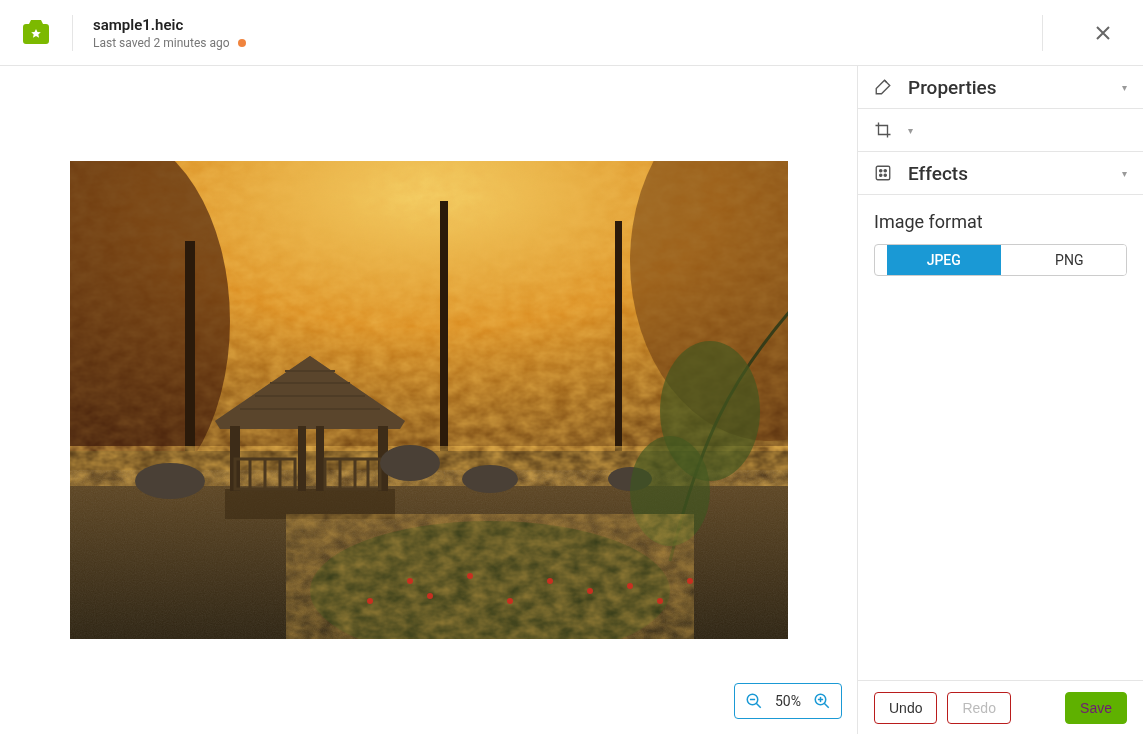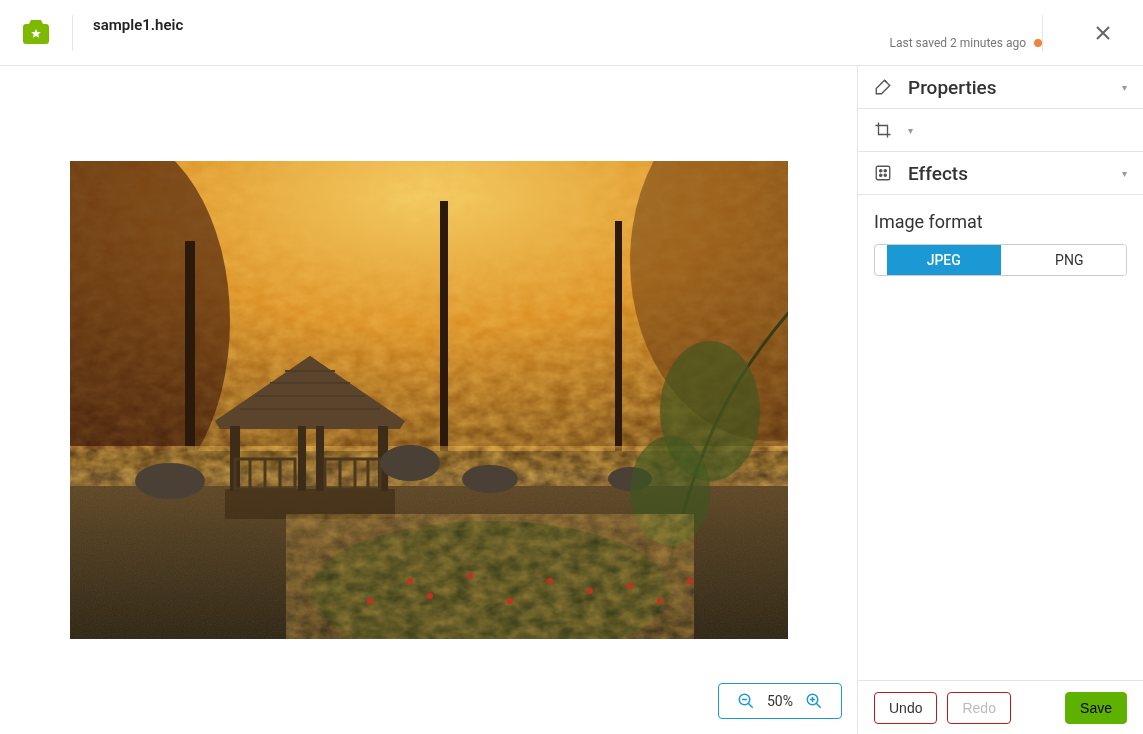--- a/index.html
+++ b/index.html
@@ -4,32 +4,32 @@
   <style>
     * { margin: 0; padding: 0; box-sizing: border-box; }
     body { font-family: -apple-system, BlinkMacSystemFont, "Segoe UI", Roboto, Helvetica, Arial, sans-serif; font-size: 14px; color: #333; background: #fff; width: 1143px; height: 734px; overflow: hidden; }
 
     
     .header { height: 66px; display: flex; align-items: center; border-bottom: 1px solid #e5e5e5; padding: 4px 20px; }
     .logo { width: 32px; height: 32px; margin-right: 20px; color: #7cb900; }
     .divider-v { width: 1px; height: 36px; background: #e5e5e5; margin-right: 20px; }
     .file-info { flex: 1; }
     .file-title { font-size: 15px; font-weight: 600; color: #222; }
-    .file-sub { font-size: 12px; color: #777; margin-top: 2px; display: flex; align-items: center; gap: 8px; justify-content: flex-end; }
+    .file-sub { font-size: 12px; color: #777; margin-top: 2px; display: flex; align-items: center; gap: 8px; }
     .dot { width: 8px; height: 8px; border-radius: 50%; background: #f0843e; display: inline-block; }
     .close-btn { width: 40px; height: 40px; display: flex; align-items: center; justify-content: center; cursor: pointer; color: #666; margin-left: 20px; }
 
     
     .main { display: flex; height: calc(734px - 66px); }
     .canvas-area { flex: 1; position: relative; display: flex; flex-direction: column; }
     .canvas-viewport { flex: 1; display: flex; align-items: center; justify-content: center; overflow: hidden; }
     .image-holder { width: 718px; height: 478px; }
     .image-holder svg { width: 100%; height: 100%; display: block; }
 
-    .zoom-bar { position: absolute; bottom: 15px; right: 15px; border: 1px solid #1a99d5; border-radius: 4px; height: 36px; display: flex; align-items: center; padding: 0 18px; gap: 10px; color: #1a99d5; background: #fff; }
+    .zoom-bar { position: absolute; bottom: 15px; right: 15px; border: 1px solid #1a99d5; border-radius: 4px; height: 36px; display: flex; align-items: center; padding: 0 10px; gap: 10px; color: #1a99d5; background: #fff; }
     .zoom-bar .zicon { cursor: pointer; display: flex; align-items: center; }
     .zoom-label { font-size: 14px; color: #333; padding: 0 2px; }
 
     
     .sidebar { width: 286px; border-left: 1px solid #e5e5e5; display: flex; flex-direction: column; }
     .panel-row { height: 43px; border-bottom: 1px solid #e5e5e5; display: flex; align-items: center; padding: 0 16px; cursor: pointer; gap: 16px; }
     .panel-row.active { color: #1a99d5; }
     .panel-row .picon { width: 18px; height: 18px; display: flex; align-items: center; justify-content: center; color: #555; }
     .panel-row.active .picon { color: #1a99d5; }
     .panel-row .plabel { flex: 1; font-size: 19px; color: #333; font-weight: 500; }
@@ -39,21 +39,21 @@
     .panel-body { padding: 16px 16px 0 16px; flex: 1; }
     .section-label { font-size: 18px; color: #333; margin-bottom: 12px; }
     .segmented { display: flex; border: 1px solid #ccc; border-radius: 4px; overflow: hidden; height: 32px; }
     .segmented .seg { flex: 1; display: flex; align-items: center; justify-content: center; font-size: 14px; cursor: pointer; background: #fff; color: #333; margin-left: 12px; }
     .segmented .seg.active { background: #1a99d5; color: #fff; font-weight: 500; }
 
     .footer { border-top: 1px solid #e5e5e5; height: 54px; display: flex; align-items: center; padding: 0 16px; gap: 10px; }
     .btn { height: 32px; padding: 0 14px; border: 1px solid #b91c1c; border-radius: 4px; background: #fff; font-size: 14px; cursor: pointer; color: #333; }
     .btn:disabled { color: #bbb; cursor: default; }
     .spacer { flex: 1; }
-    .btn.primary { background: #5fb100; border-color: #5fb100; color: #000000; font-weight: 500; }
+    .btn.primary { background: #5fb100; border-color: #5fb100; color: #701a75; font-weight: 500; }
   </style>
 </head>
 <body>
 
 <div class="header">
   <div class="logo">
     <svg viewBox="0 0 32 32" fill="currentColor">
         <path d="M11 3h10l2 4h3a3 3 0 0 1 3 3v14a3 3 0 0 1-3 3H6a3 3 0 0 1-3-3V10a3 3 0 0 1 3-3h3l2-4zm5 9l-1.5 3-3.3.3 2.5 2.2-.8 3.3 3.1-1.8 3.1 1.8-.8-3.3 2.5-2.2-3.3-.3L16 12z"></path>
       </svg>
   </div>

